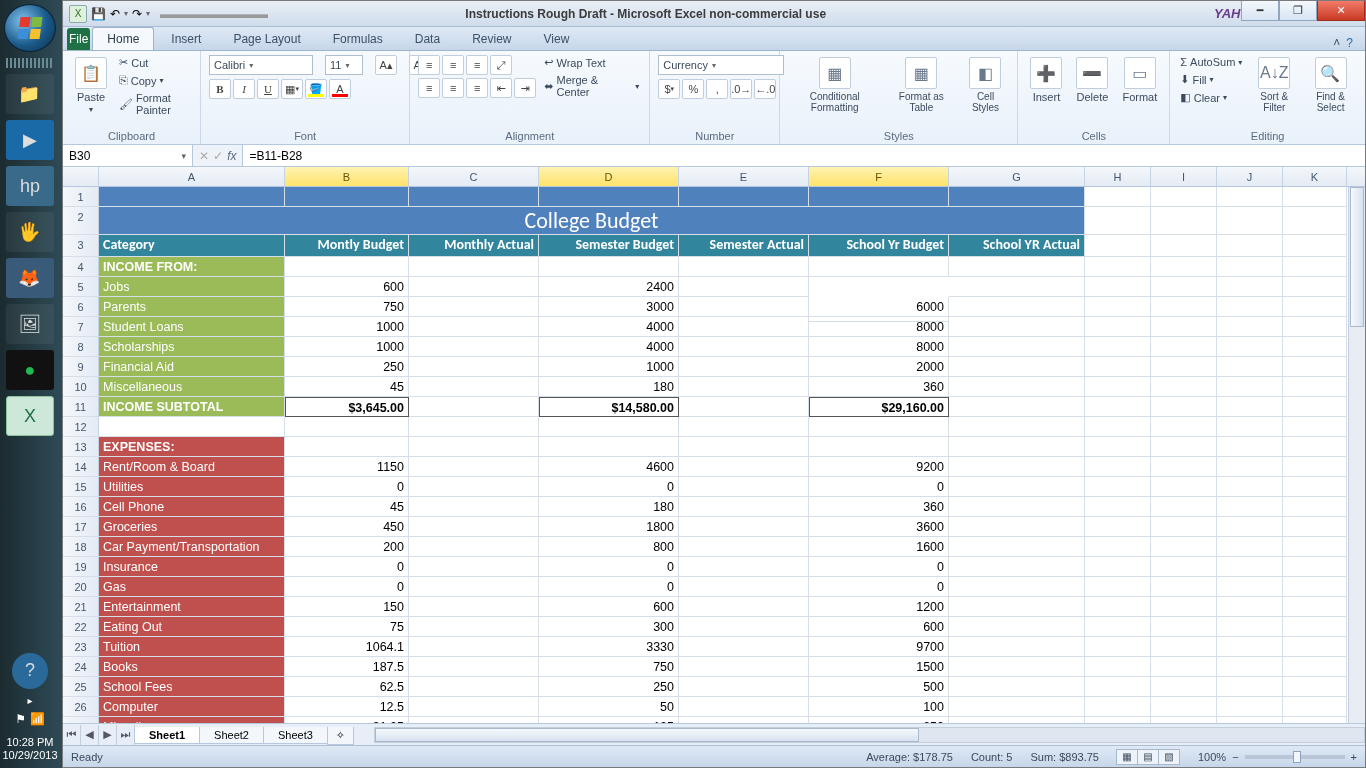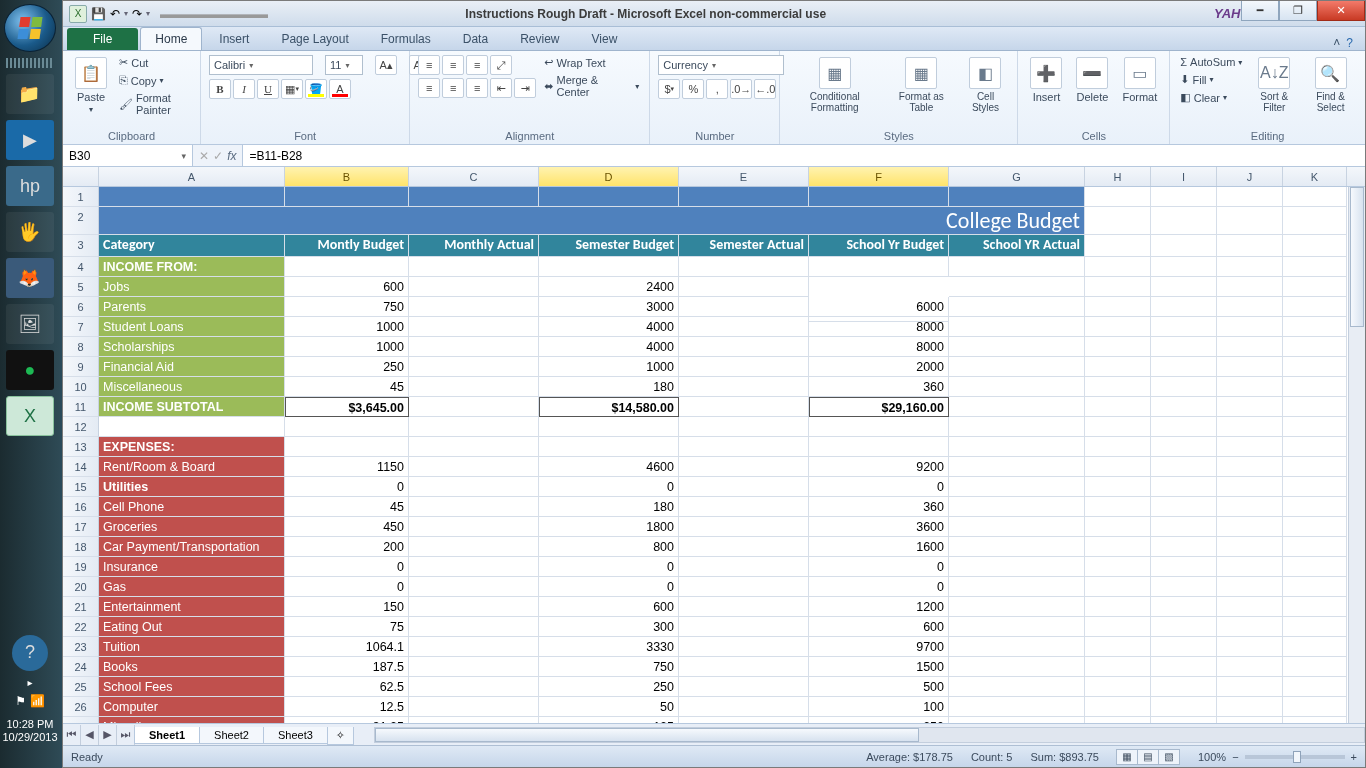--- a/index.html
+++ b/index.html
@@ -5,33 +5,33 @@
 * { margin: 0; padding: 0; box-sizing: border-box; font-family: "Segoe UI", Tahoma, sans-serif; }
 html, body { width: 1366px; height: 768px; overflow: hidden; background: #2a4a5a; }
 .desktop { position: relative; width: 1366px; height: 768px; }
 .taskbar { position: absolute; left: 0; top: 0; width: 60px; height: 768px; background: linear-gradient(to right,#1b2b30,#2e4a55); display: flex; flex-direction: column; align-items: center; padding-top: 4px; gap: 6px; z-index: 5; }
 .tb-btn { width: 48px; height: 40px; border-radius: 3px; background: rgba(255,255,255,0.06); display:flex; align-items:center; justify-content:center; color:#ddd; font-size: 18px; cursor: pointer; }
 .tb-start { width:52px; height:48px; border-radius:50%; background: radial-gradient(circle at 35% 35%,#7ec0ee,#1a5a8a 55%,#0b2c44); border:1px solid #0a2235; display:flex;align-items:center;justify-content:center;}
 .win-flag { display:grid; grid-template-columns:10px 10px; grid-template-rows:10px 10px; gap:2px; transform: skewX(-8deg);}
 .win-flag span{width:10px;height:10px;}
 .wf-r{background:#e23b2e;} .wf-g{background:#7fbb3f;} .wf-b{background:#3c8ed8;} .wf-y{background:#f5c22b;}
 .tb-spacer{flex:1;}
-.tb-clock{color:#fff;font-size:11px;text-align:center;line-height:1.2;margin-bottom:24px;}
+.tb-clock{color:#fff;font-size:11px;text-align:center;line-height:1.2;margin-bottom:6px;}
 .tb-tray{display:flex;gap:4px;color:#fff;font-size:12px;margin-bottom:4px;}
 .excel-window{position:absolute;left:62px;top:0;width:1304px;height:768px;background:#fff;display:flex;flex-direction:column;border:1px solid #7a7a7a;}
 .titlebar{height:26px;background:linear-gradient(#e9eff6,#cfdceb);display:flex;align-items:center;font-size:12px;border-bottom:1px solid #a9bed6;}
 .qat{display:flex;align-items:center;gap:4px;padding:0 6px;}
 .qat-ico{width:18px;height:18px;border:1px solid #8aa;background:#dff0dc;border-radius:2px;font-size:10px;display:flex;align-items:center;justify-content:center;color:#2c6e2c;}
 .title-text{flex:3;text-align:center;color:#3b3b3b;font-weight:bold;}
 .title-right{flex:1;text-align:right;padding-right:100px;color:#6a3a8a;font-weight:bold;font-style:italic;font-size:13px;}
 .winbtns{display:flex;gap:0;position:absolute;right:0;top:0;}
 .winbtn{width:38px;height:20px;border:1px solid #8fa6be;border-top:none;background:linear-gradient(#f4f8fc,#d7e4f2);display:flex;align-items:center;justify-content:center;font-size:11px;color:#333;cursor:pointer;}
 .winbtn.wclose{background:linear-gradient(#f37a6a,#c83a24);color:#fff;border-color:#a02b18;width:48px;}
 .tabsbar{height:24px;background:linear-gradient(#dfe9f5,#c6d6ea);display:flex;align-items:flex-end;font-size:12px;padding:0 4px;gap:2px;border-bottom:1px solid #9fb4cd;}
-.file-tab{background:#1e7145;color:#fff;padding:4px 26px;border-radius:3px 3px 0 0;cursor:pointer;}
+.file-tab{background:#1e7145;color:#fff;padding:4px 2px;border-radius:3px 3px 0 0;cursor:pointer;}
 .rib-tab{padding:4px 14px;color:#3b5168;cursor:pointer;border:1px solid transparent;border-bottom:none;}
 .rib-tab.active{background:#f5f9fd;border-color:#9fb4cd;color:#2b3a4a;border-radius:3px 3px 0 0;}
 .tabs-spacer{flex:1;}
 .helpmin{display:flex;gap:6px;padding-right:8px;color:#3b5168;font-size:12px;}
 .ribbon{height:94px;background:linear-gradient(#f6fafe,#e9f1fa);border-bottom:1px solid #b6c8de;display:flex;font-size:11px;color:#3b4a5c;}
 .rgroup{border-right:1px solid #cdd9e8;padding:4px 8px 2px 8px;display:flex;flex-direction:column;justify-content:space-between;}
 .rgroup-body{display:flex;align-items:flex-start;gap:6px;flex:1;}
 .rgroup-label{text-align:center;color:#5a6b80;font-size:11px;padding-top:2px;position:relative;}
 .bigbtn{display:flex;flex-direction:column;align-items:center;gap:2px;padding:2px 4px;cursor:pointer;}
 .ico32{width:32px;height:32px;border:1px solid #c0cddc;background:#fff;border-radius:2px;display:flex;align-items:center;justify-content:center;font-size:16px;color:#6a7a8c;}
@@ -48,21 +48,21 @@
 .grid-wrap{flex:1;display:flex;flex-direction:column;overflow:hidden;background:#fff;}
 .col-headers{display:flex;height:20px;font-size:11px;background:linear-gradient(#f4f7fb,#e4ebf4);border-bottom:1px solid #b6c8de;}
 .corner{width:36px;border-right:1px solid #c8d3e1;background:linear-gradient(#f4f7fb,#e4ebf4);}
 .colh{border-right:1px solid #c8d3e1;text-align:center;line-height:20px;color:#44576c;cursor:pointer;}
 .colh.selcol{background:linear-gradient(#fff3b0,#ffe36b);color:#6a5200;}
 .grid-body{flex:1;overflow:hidden;position:relative;}
 .row{display:flex;height:20px;font-size:12.5px;}
 .rowh{width:36px;border-right:1px solid #c8d3e1;border-bottom:1px solid #d6dee9;background:linear-gradient(to right,#f4f7fb,#e4ebf4);text-align:center;line-height:20px;color:#44576c;font-size:11px;cursor:pointer;}
 .cell{border-right:1px solid #d6dee9;border-bottom:1px solid #d6dee9;padding:0 4px;line-height:20px;overflow:hidden;white-space:nowrap;}
 .title-row .cell{background:#4f81bd;}
-.title-merge{color:#fff;font-size:22px;font-family:Calibri,sans-serif;text-align:right;height:28px;line-height:28px;}
+.title-merge{color:#fff;font-size:22px;font-family:Calibri,sans-serif;text-align:center;height:28px;line-height:28px;}
 .hdr-row .cell{background:#31859c;color:#fff;font-weight:bold;font-family:Calibri,sans-serif;font-size:14px;}
 .income .cA{background:#9bbb59;color:#fff;}
 .expense .cA{background:#c0504d;color:#fff;}
 .subtotal .cell{font-weight:bold;}
 .subtotal .boxed{border:1px solid #555;}
 .num{text-align:right;}
 .sheet-tabs{height:22px;border-top:1px solid #b6c8de;background:#e8eef7;display:flex;align-items:center;font-size:11px;gap:0;position:relative;}
 .nav-arr{width:18px;height:20px;border-right:1px solid #c3cedd;display:flex;align-items:center;justify-content:center;color:#556;cursor:pointer;}
 .sh-tab{padding:2px 14px;border:1px solid #b6c8de;border-top:none;background:#f3f7fc;margin-left:-1px;cursor:pointer;position:relative;top:1px;}
 .sh-tab.active{background:#fff;font-weight:bold;}
@@ -538,21 +538,21 @@
             <div class="cell num cE" style="width: 130px;"></div>
             <div class="cell num cF" style="width: 140px;">9200</div>
             <div class="cell num cG" style="width: 136px;"></div>
             <div class="cell num cH" style="width: 66px;"></div>
             <div class="cell num cI" style="width: 66px;"></div>
             <div class="cell num cJ" style="width: 66px;"></div>
             <div class="cell num cK" style="width: 64px;"></div>
           </div>
           <div class="row expense">
             <div class="rowh">15</div>
-            <div class="cell cA" style="width: 186px; font-weight: bold;">Utilities</div>
+            <div class="cell cA" style="width: 186px;">Utilities</div>
             <div class="cell num cB" style="width: 124px;">0</div>
             <div class="cell num cC" style="width: 130px;"></div>
             <div class="cell num cD" style="width: 140px;">0</div>
             <div class="cell num cE" style="width: 130px;"></div>
             <div class="cell num cF" style="width: 140px;">0</div>
             <div class="cell num cG" style="width: 136px;"></div>
             <div class="cell num cH" style="width: 66px;"></div>
             <div class="cell num cI" style="width: 66px;"></div>
             <div class="cell num cJ" style="width: 66px;"></div>
             <div class="cell num cK" style="width: 64px;"></div>

